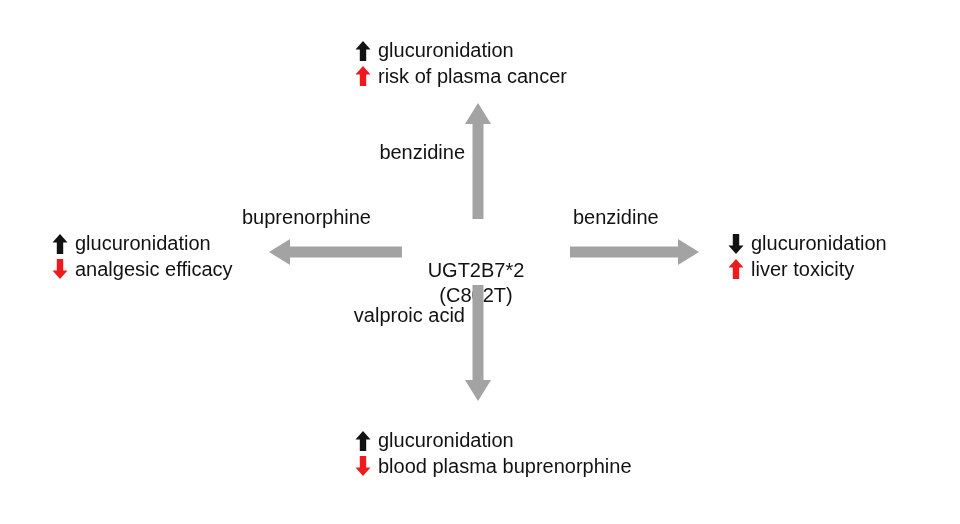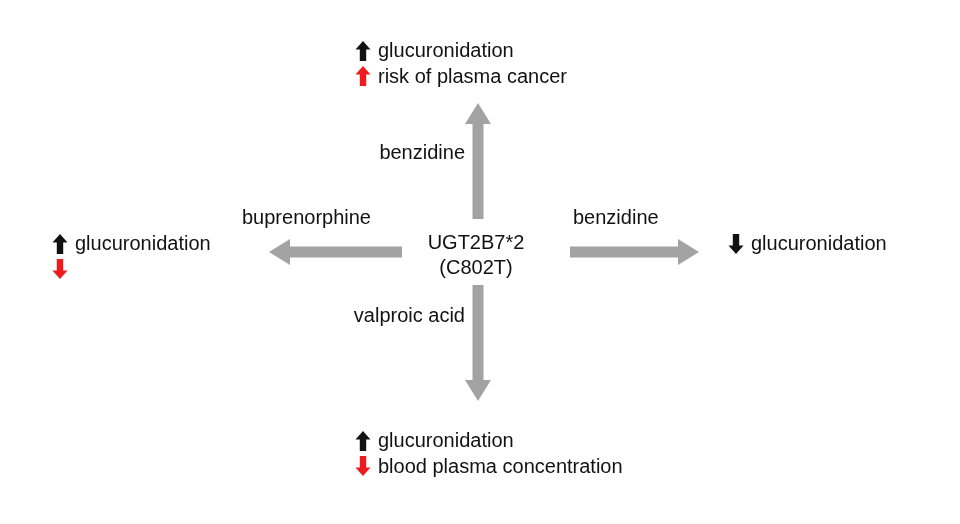--- a/index.html
+++ b/index.html
@@ -11,20 +11,21 @@
     color:#121212;
     overflow:hidden;
   }
   .abs{position:absolute;}
   .center-label{
     text-align:center;
     font-size:20px;
     line-height:25px;
     transform:translateX(-50%);
     white-space:nowrap;
+    margin-top:28px;
   }
   .drug{
     font-size:20px;
     line-height:26px;
     white-space:nowrap;
   }
   .drug.right-aligned{text-align:left;}
   .effects{display:flex;flex-direction:column;}
   .effect-line{
     display:flex;
@@ -85,40 +86,47 @@
     <div class="effect-line">
       <svg class="mini-arrow black" viewBox="0 0 15 20">
         <polygon points="7.5,0 15,8.5 10.7,8.5 10.7,20 4.3,20 4.3,8.5 0,8.5"></polygon>
       </svg>
       <span>glucuronidation</span>
     </div>
     <div class="effect-line">
       <svg class="mini-arrow red" viewBox="0 0 15 20">
         <polygon points="7.5,20 15,11.5 10.7,11.5 10.7,0 4.3,0 4.3,11.5 0,11.5"></polygon>
       </svg>
+      <span>analgesic efficacy</span>
     </div>
   </div>
 
   <div class="abs effects" style="left:728px;top:231px">
     <div class="effect-line">
       <svg class="mini-arrow black" viewBox="0 0 15 20">
         <polygon points="7.5,20 15,11.5 10.7,11.5 10.7,0 4.3,0 4.3,11.5 0,11.5"></polygon>
       </svg>
       <span>glucuronidation</span>
+    </div>
+    <div class="effect-line">
+      <svg class="mini-arrow red" viewBox="0 0 15 20">
+        <polygon points="7.5,0 15,8.5 10.7,8.5 10.7,20 4.3,20 4.3,8.5 0,8.5"></polygon>
+      </svg>
+      <span>liver toxicity</span>
     </div>
   </div>
 
   <div class="abs effects" style="left:355px;top:428px">
     <div class="effect-line">
       <svg class="mini-arrow black" viewBox="0 0 15 20">
         <polygon points="7.5,0 15,8.5 10.7,8.5 10.7,20 4.3,20 4.3,8.5 0,8.5"></polygon>
       </svg>
       <span>glucuronidation</span>
     </div>
     <div class="effect-line">
       <svg class="mini-arrow red" viewBox="0 0 15 20">
         <polygon points="7.5,20 15,11.5 10.7,11.5 10.7,0 4.3,0 4.3,11.5 0,11.5"></polygon>
       </svg>
-      <span>blood plasma concentration</span>
+      <span>blood plasma buprenorphine</span>
     </div>
   </div>
 
 </div>
 
 </body></html>

